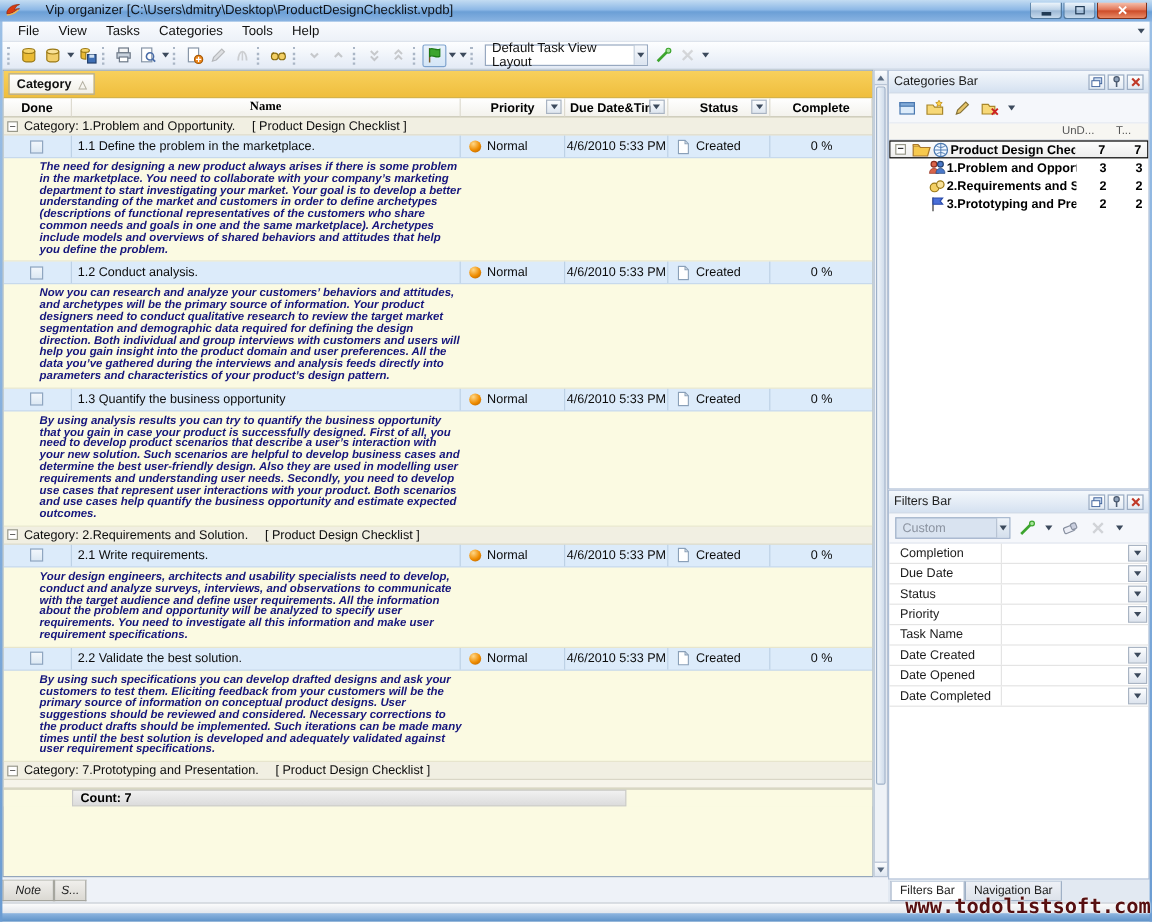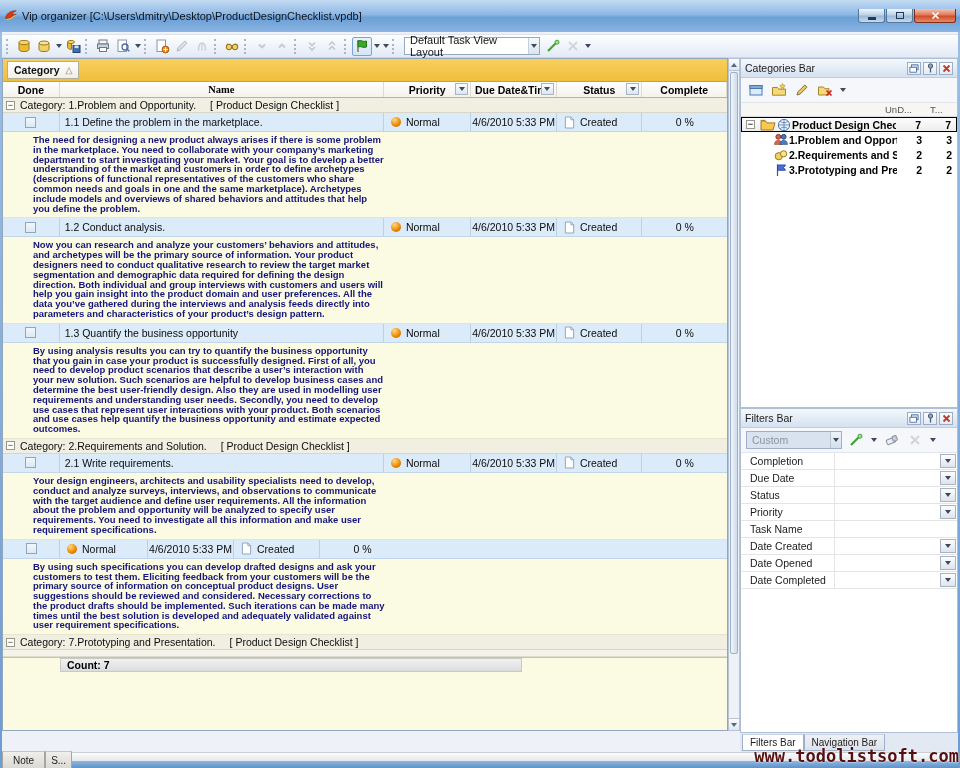--- a/index.html
+++ b/index.html
@@ -2,21 +2,21 @@
 <html><head>
 <meta charset="utf-8">
 <style>
   html,body{margin:0;padding:0;}
   body{width:960px;height:768px;overflow:hidden;font-family:"Liberation Sans",sans-serif;background:#d6e4f2;}
   .window{position:absolute;inset:0;background:#eef2f8;}
   .frame-side{position:absolute;top:0;bottom:0;width:2px;background:linear-gradient(180deg,#9cc0e6,#6b9cd2);z-index:5;}
   .frame-left{left:0;} .frame-right{right:0;}
 
   
-  .titlebar{position:absolute;top:0;left:0;right:0;height:32px;background:linear-gradient(180deg,#c3dcf2 0%,#8db8e6 45%,#6b9fd6 55%,#8ab4e2 100%);display:flex;align-items:center;padding:0 4px;gap:4px;z-index:6;}
+  .titlebar{position:absolute;top:0;left:0;right:0;height:18px;background:linear-gradient(180deg,#c3dcf2 0%,#8db8e6 45%,#6b9fd6 55%,#8ab4e2 100%);display:flex;align-items:center;padding:0 4px;gap:20px;z-index:6;}
   .app-icon{width:14px;height:14px;flex:0 0 auto;}
   .title-text{font-size:11px;color:#10141a;white-space:nowrap;overflow:hidden;}
   .win-btns{margin-left:auto;display:flex;gap:1px;}
   .win-btn{width:27px;height:14px;border:1px solid #51799f;border-top:none;border-radius:0 0 3px 3px;background:linear-gradient(#eff6fc,#bed3e8 45%,#9db9d6 55%,#c6d9ec);display:flex;align-items:center;justify-content:center;box-sizing:border-box;}
   .win-btn.close{width:42px;background:linear-gradient(#f6c2ae,#e2795c 45%,#cd4d2a 55%,#e98a66);border-color:#7e2f1a;}
   .min-glyph{width:8px;height:3px;background:#203a55;margin-top:5px;}
   .max-glyph{width:8px;height:7px;border:1px solid #203a55;background:transparent;box-sizing:border-box;}
 
   
   .menubar{position:absolute;top:18px;left:2px;right:2px;height:17px;background:linear-gradient(#f9fbfe,#edf1f8);border-bottom:1px solid #dde3ec;display:flex;align-items:center;padding-left:5px;box-sizing:border-box;}
@@ -49,21 +49,21 @@
   .row-task{height:18px;display:flex;background:#dcebfa;border-bottom:1px solid #c2d5e9;font-size:10.5px;color:#0c0c0c;}
   .cell{display:flex;align-items:center;box-sizing:border-box;border-right:1px solid #bdd1e5;height:100%;}
   .cell.c-done{justify-content:center;}
   .checkbox{width:11px;height:11px;border:1px solid #8fa6c0;background:linear-gradient(#f2f7fc,#dce8f3);box-sizing:border-box;}
   .cell.c-name{padding-left:5px;}
   .prio-ball{width:10px;height:10px;border-radius:50%;background:radial-gradient(circle at 35% 28%,#ffd787,#ef8c00 55%,#a85a00);margin:0 5px 0 7px;flex:0 0 auto;}
   .cell.c-due{justify-content:center;}
   .cell.c-status{padding-left:7px;gap:5px;}
   .cell.c-complete{justify-content:center;border-right:none;}
   .row-desc{background:#fbfae2;border-bottom:1px solid #e7e5cd;padding:3px 4px 4px 30px;}
-  .desc-text{width:352px;font-size:9.5px;line-height:9.8px;font-weight:bold;color:#15157c;}
+  .desc-text{width:352px;font-size:9.5px;line-height:9.8px;font-weight:bold;color:#15157c;font-style:italic;}
   .row-ghost{height:6px;background:#f6f4ea;border-bottom:1px solid #dfdccc;}
   .row-count{height:14px;display:flex;background:#fbfae2;border-top:1px solid #c6c3b1;align-items:stretch;}
   .count-cell{margin-left:57px;width:462px;background:linear-gradient(#f1f1f1,#dcdcdc);border:1px solid #c9c9c9;font-size:10.5px;font-weight:bold;color:#000;display:flex;align-items:center;padding-left:6px;box-sizing:border-box;}
 
   
   .vscroll{position:absolute;left:728px;top:58px;width:12px;height:673px;background:#eef2f7;border:1px solid #b7c3d4;box-sizing:border-box;display:flex;flex-direction:column;align-items:stretch;z-index:2;}
   .sb-btn{height:11px;background:linear-gradient(#fbfcfe,#dfe7f1);border-bottom:1px solid #b7c3d4;display:flex;align-items:center;justify-content:center;flex:0 0 auto;}
   .sb-btn.bottom{margin-top:auto;border-top:1px solid #b7c3d4;border-bottom:none;}
   .sb-tri-up{width:0;height:0;border-left:3px solid transparent;border-right:3px solid transparent;border-bottom:4px solid #57687e;}
   .sb-tri-down{width:0;height:0;border-left:3px solid transparent;border-right:3px solid transparent;border-top:4px solid #57687e;}
@@ -94,21 +94,21 @@
   .f-toolbar-combo .dd{margin-left:auto;width:10px;height:100%;border-left:1px solid #b8c4d4;display:flex;align-items:center;justify-content:center;background:linear-gradient(#eef3f9,#d4dfec);}
   .f-row{height:16px;display:flex;align-items:center;border-bottom:1px solid #e4e4e4;font-size:10.5px;color:#1a1a1a;}
   .f-label{width:94px;height:100%;display:flex;align-items:center;padding-left:9px;border-right:1px solid #e4e4e4;box-sizing:border-box;white-space:nowrap;overflow:hidden;}
   .f-value{flex:1;}
   .f-dd{width:16px;height:14px;margin-right:1px;border:1px solid #a9b4c3;background:linear-gradient(#fcfdfe,#dde4ee);display:flex;align-items:center;justify-content:center;box-sizing:border-box;}
 
   .dock-tabs{position:absolute;left:742px;top:734px;display:flex;z-index:3;}
   .dtab{height:17px;padding:0 7px;font-size:10px;color:#222;display:flex;align-items:center;border:1px solid #9fb0c6;border-top:1px solid #c9d4e2;background:linear-gradient(#eef1f6,#dde2ea);box-sizing:border-box;}
   .dtab.active{background:#fff;}
 
-  .note-tabs{position:absolute;left:2px;top:751px;display:flex;z-index:3;}
+  .note-tabs{position:absolute;left:2px;top:733px;display:flex;z-index:3;font-style:italic;}
   .ntab{height:18px;padding:0 10px;font-size:10px;color:#222;display:flex;align-items:center;background:linear-gradient(#f0efec,#dbd9d3);border:1px solid #a6a69e;border-top-color:#c6c6be;box-sizing:border-box;}
   .ntab.small{padding:0 5px;}
 
   .statusbar{position:absolute;left:0;top:752px;width:960px;height:9px;background:linear-gradient(#fcfcfc,#e0e4ea);border-top:1px solid #c9cdd4;z-index:2;}
   .frame-bottom{position:absolute;left:0;top:761px;width:960px;height:7px;background:linear-gradient(#8fb6e0,#5e92c8);z-index:2;}
   .watermark{position:absolute;right:1px;top:746px;z-index:9;font-family:"DejaVu Sans Mono",monospace;font-weight:bold;font-size:17px;color:#571011;text-shadow:0 0 2px #ffffff,0 0 1px #ffffff;white-space:nowrap;}
 </style>
 </head>
 <body>
 
@@ -473,20 +473,23 @@
             <span>0 %</span>
           </span>
         </div>
         <div class="row-desc">
           <div class="desc-text">Your design engineers, architects and usability specialists need to develop, conduct and analyze surveys, interviews, and observations to communicate with the target audience and define user requirements. All the information about the problem and opportunity will be analyzed to specify user requirements. You need to investigate all this information and make user requirement specifications.</div>
         </div>
         <div class="row-task">
           <span class="cell c-done" style="width: 57px;">
             <span class="checkbox"></span>
           </span>
+          <span class="cell c-name" style="width: 326px;">
+            <span>2.2 Validate the best solution.</span>
+          </span>
           <span class="cell c-priority" style="width: 88px;">
             <span class="prio-ball"></span>
             <span>Normal</span>
           </span>
           <span class="cell c-due" style="width: 86px;">
             <span>4/6/2010 5:33 PM</span>
           </span>
           <span class="cell c-status" style="width: 86px;">
             <span style="display: inline-flex;">
               <svg width="11" height="13" viewBox="0 0 12 14">

